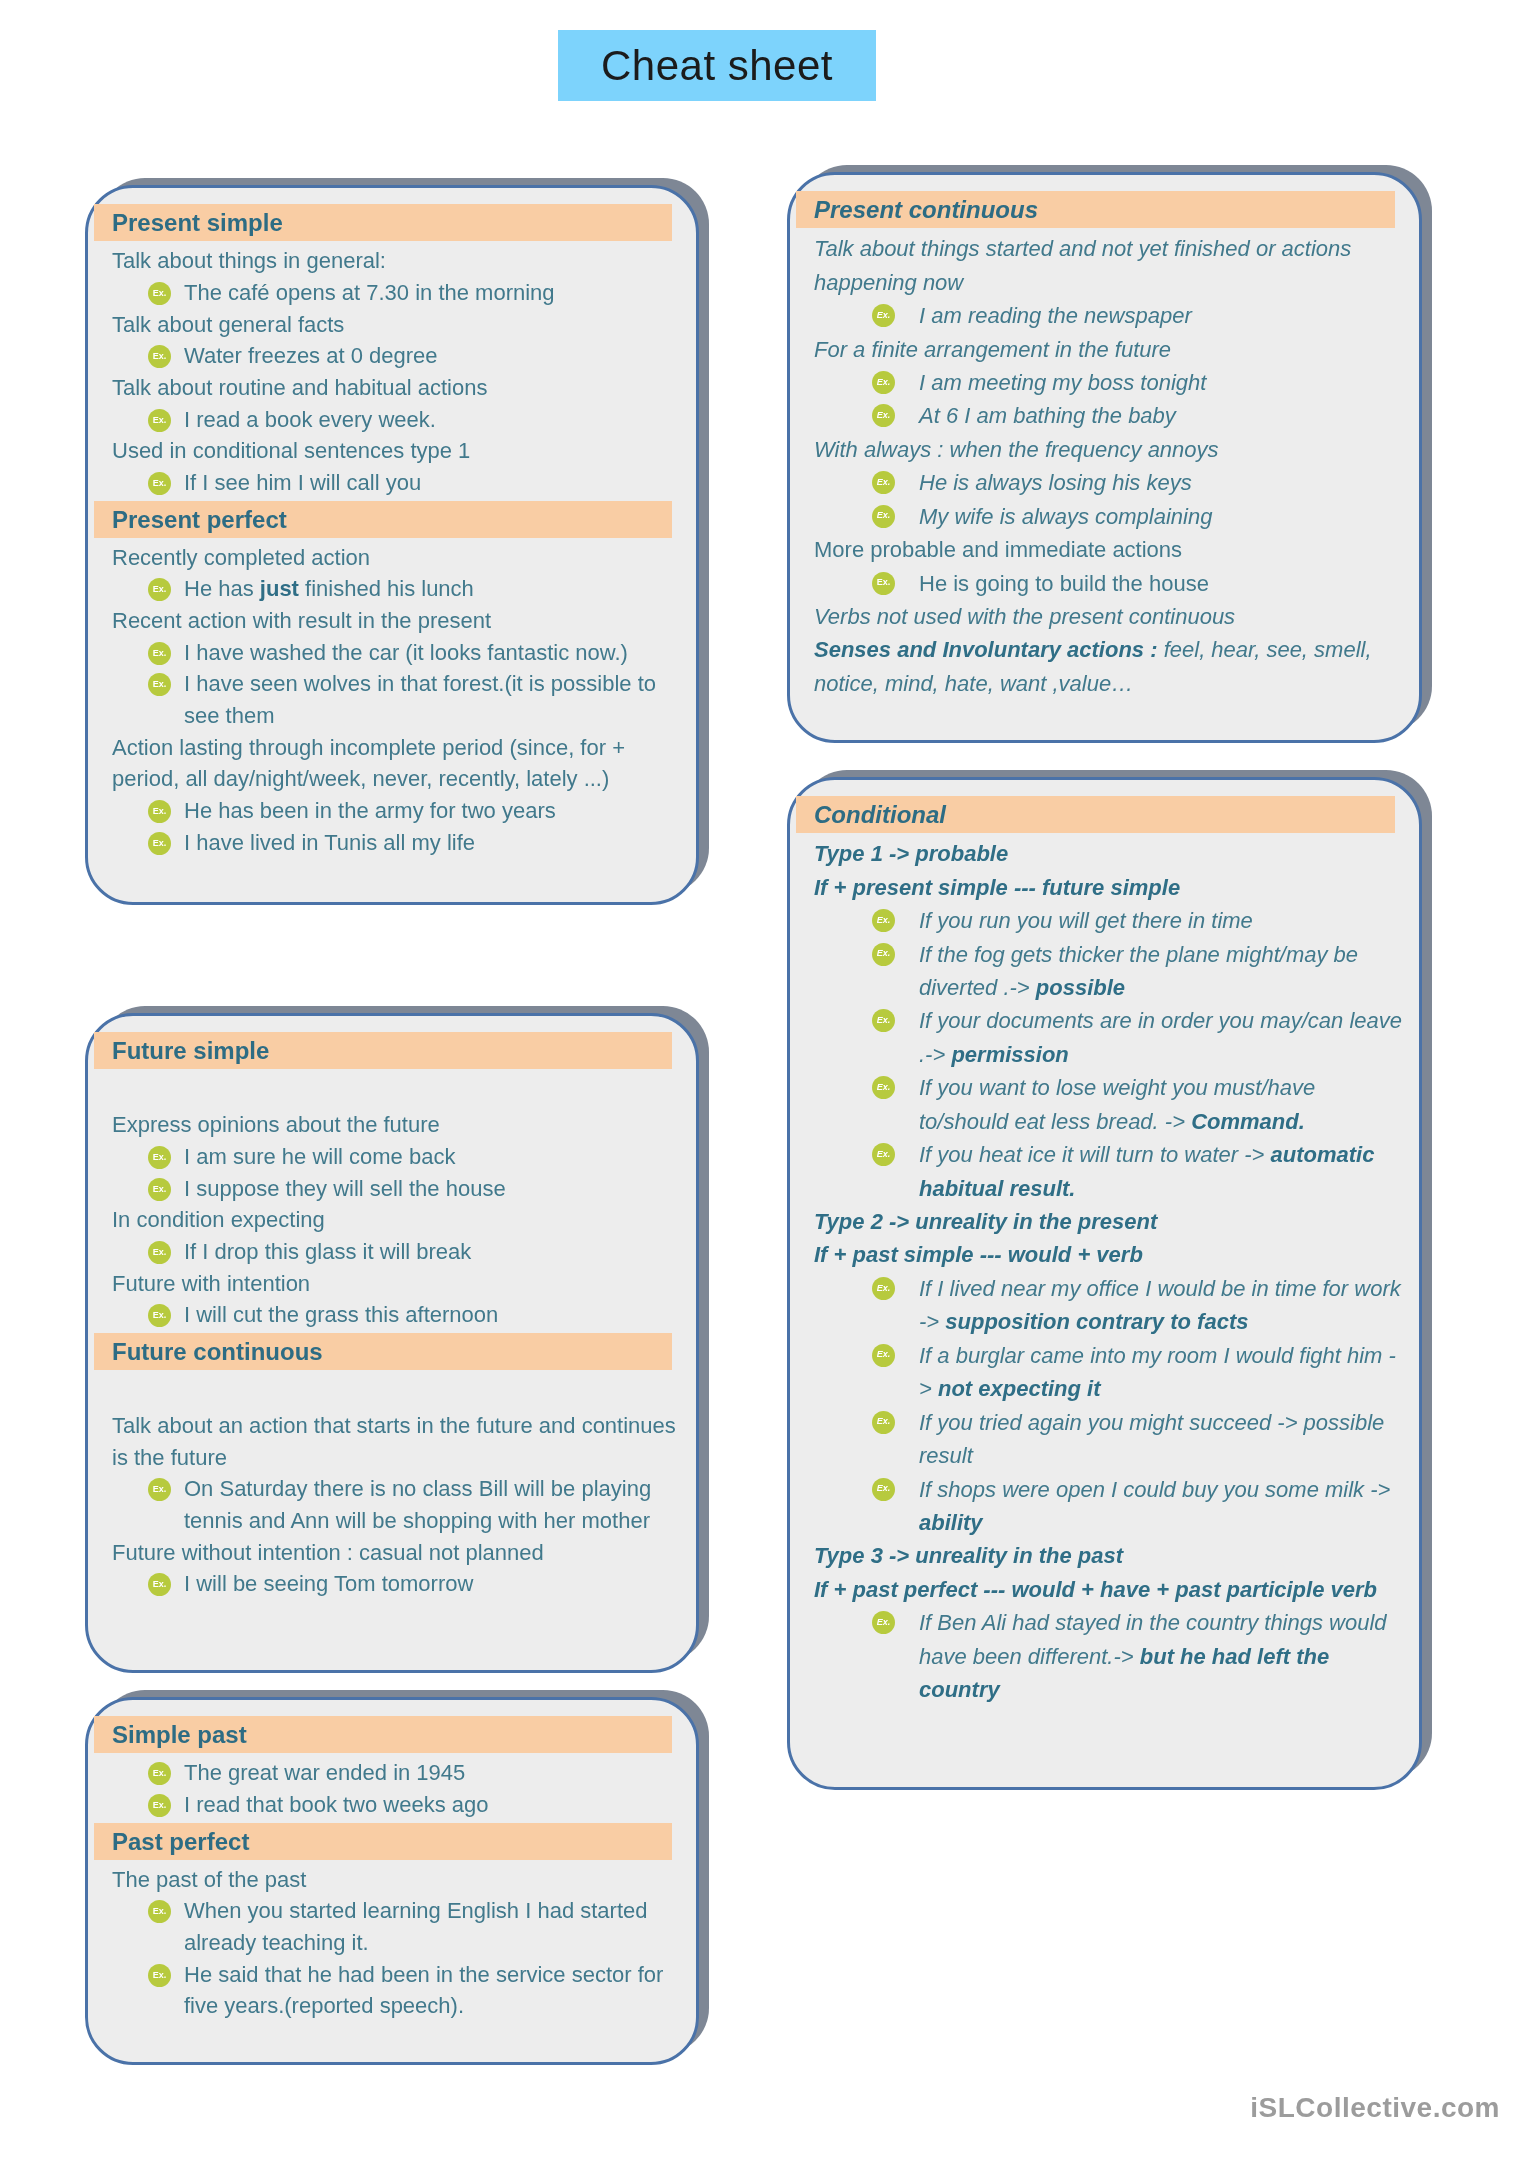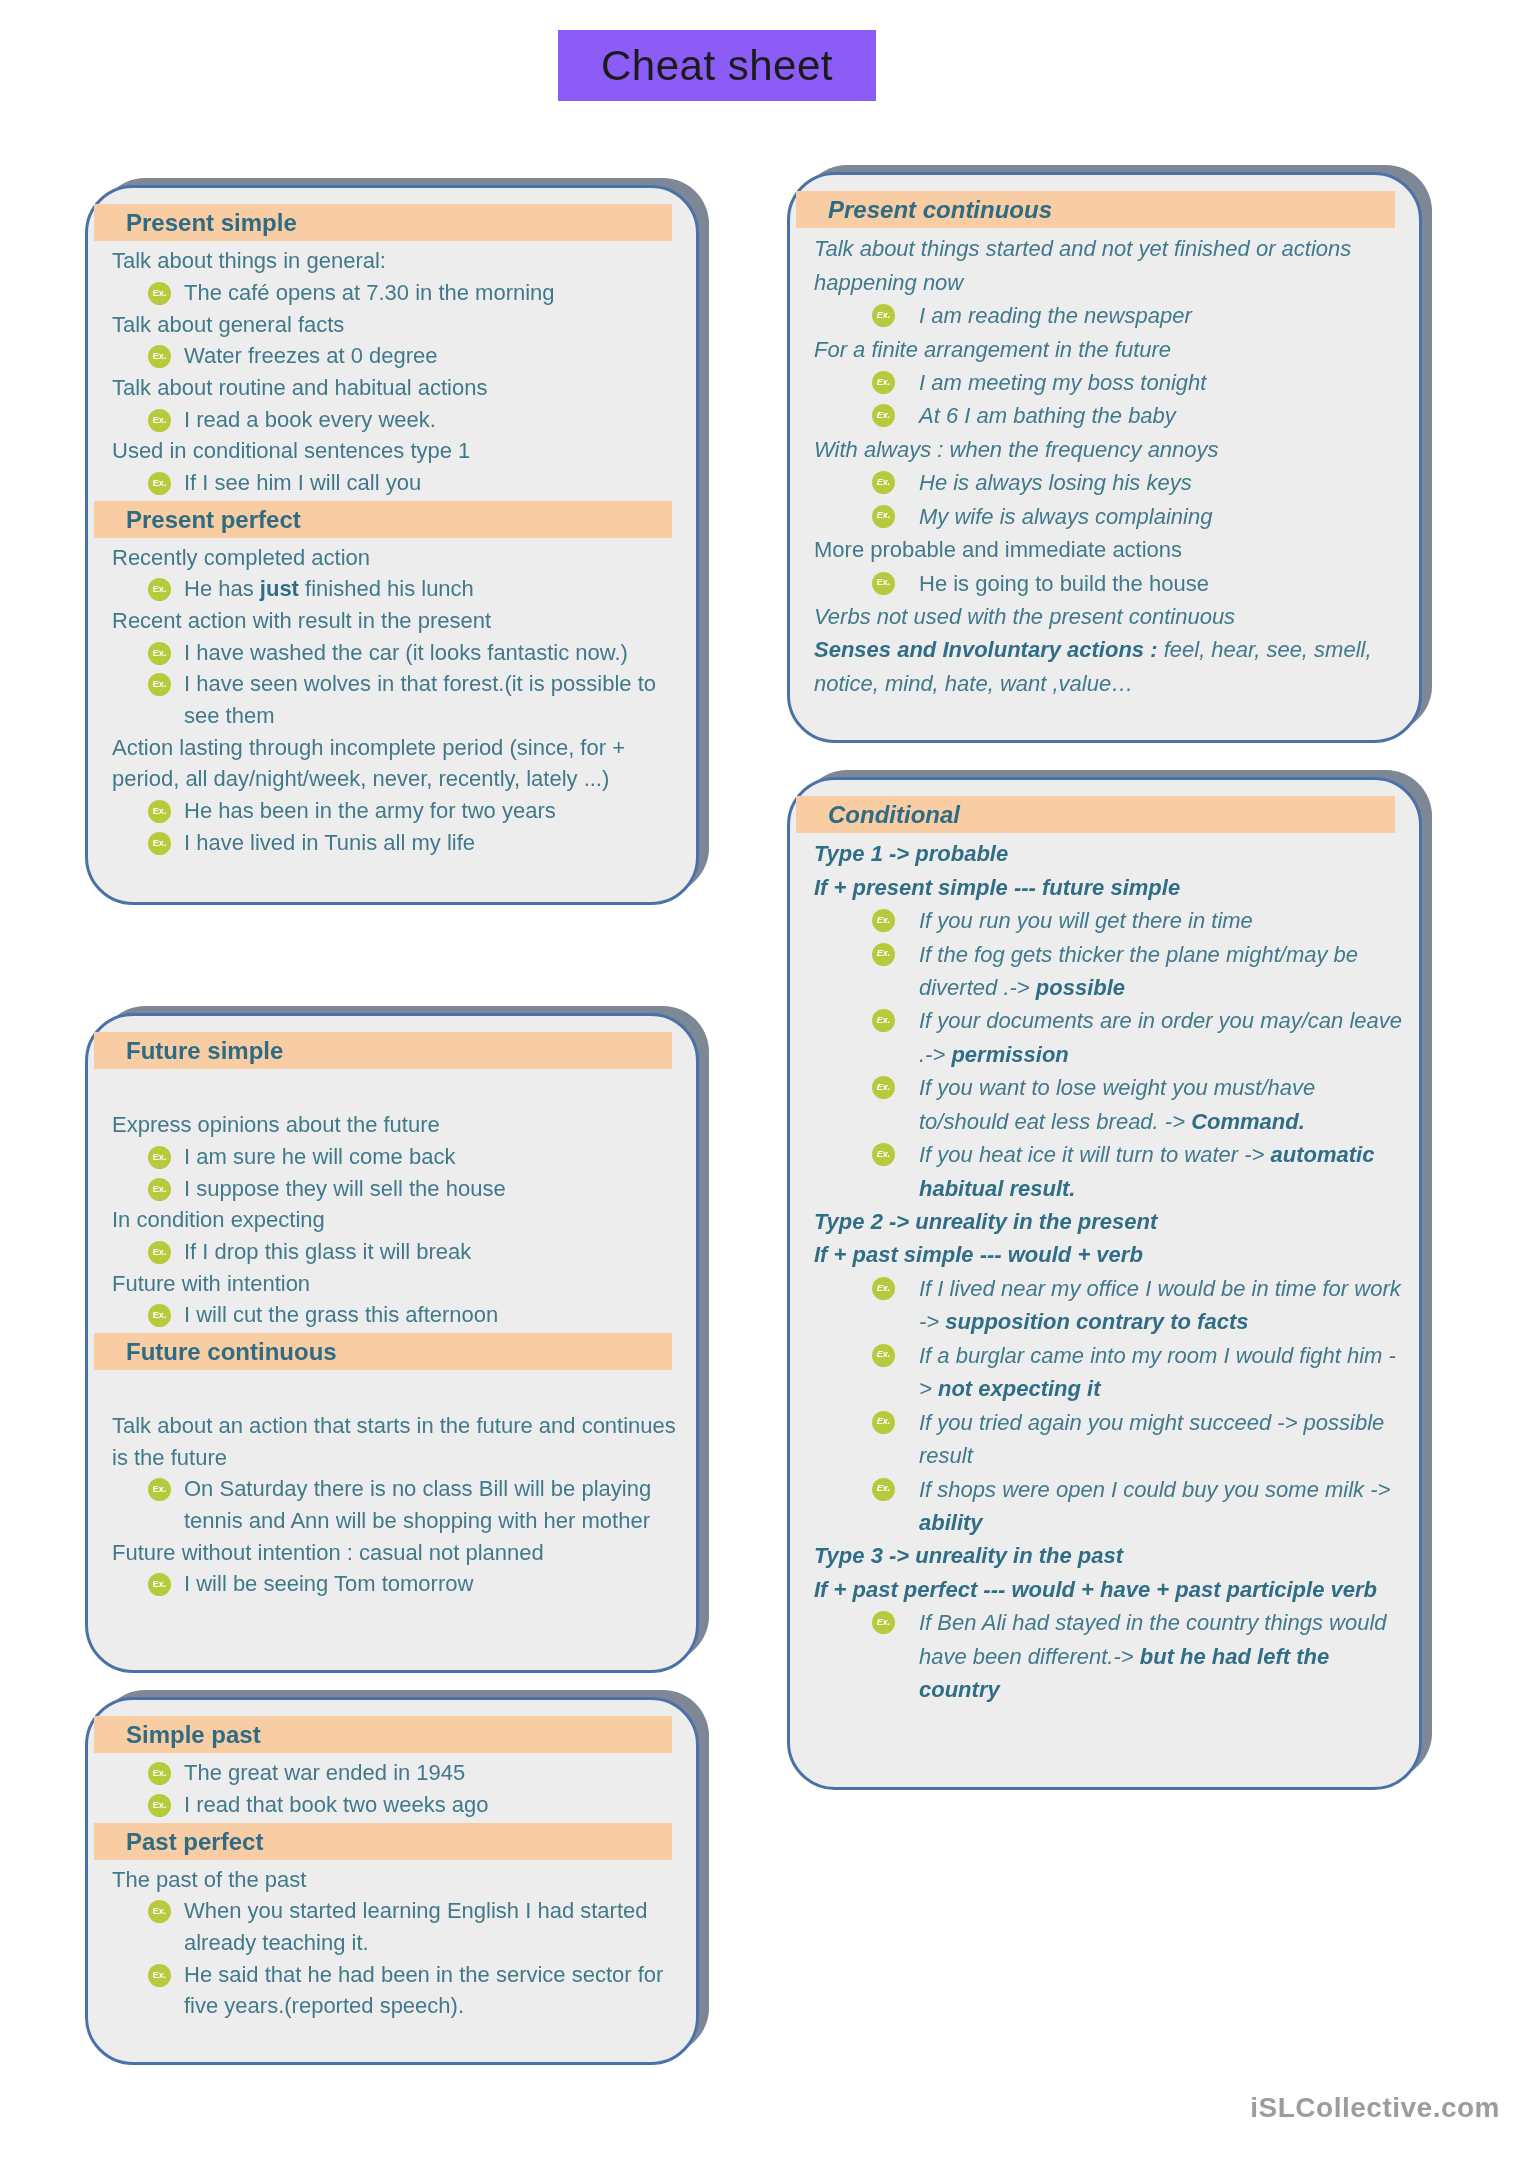--- a/index.html
+++ b/index.html
@@ -1,34 +1,34 @@
 <!DOCTYPE html>
 <html><head>
 <meta charset="utf-8">
 <style>
   html,body{margin:0;padding:0;background:#ffffff;}
   .page{position:relative;width:1532px;height:2167px;background:#ffffff;
         font-family:"Liberation Sans", sans-serif;overflow:hidden;}
 
   .title{position:absolute;left:558px;top:30px;width:318px;height:71px;
-         background:#8b5cf6;display:flex;align-items:center;justify-content:center;
+         background:#7dd3fc;display:flex;align-items:center;justify-content:center;
          font-size:42px;color:#1b1b1b;letter-spacing:0.5px;}
 
   .box{position:absolute;background:#ededed;border:3px solid #4a72a8;
        border-radius:48px;box-shadow:12px -9px 0 -2px #7e8795;box-sizing:border-box;}
   .b1{left:85px;top:185px;width:614px;height:720px;}
   .b2{left:85px;top:1013px;width:614px;height:660px;}
   .b3{left:85px;top:1697px;width:614px;height:368px;}
   .b4{left:787px;top:172px;width:635px;height:571px;}
   .b5{left:787px;top:777px;width:635px;height:1013px;}
 
   .inner{padding:14px 16px 10px 24px;height:100%;box-sizing:border-box;overflow:hidden;}
 
   .hdr{background:#f9cda4;color:#2d6c84;font-weight:700;font-size:24px;line-height:1.3;
-       margin:2px 8px 4px -18px;padding:3px 8px 3px 32px;}
+       margin:2px 8px 4px -18px;padding:3px 8px 3px 18px;}
 
   .rule{color:#41798c;font-size:22px;line-height:1.44;}
   .ex{display:flex;align-items:flex-start;margin-left:36px;color:#41798c;
       font-size:22px;line-height:1.44;}
   .ex .txt{flex:1;}
   .icon{flex:0 0 auto;width:23px;height:23px;border-radius:50%;background:#b7ca3e;
         color:#ffffff;font-size:9px;font-weight:700;
         display:flex;align-items:center;justify-content:center;margin:5px 13px 0 0;}
   .spc{height:36px;}
 

